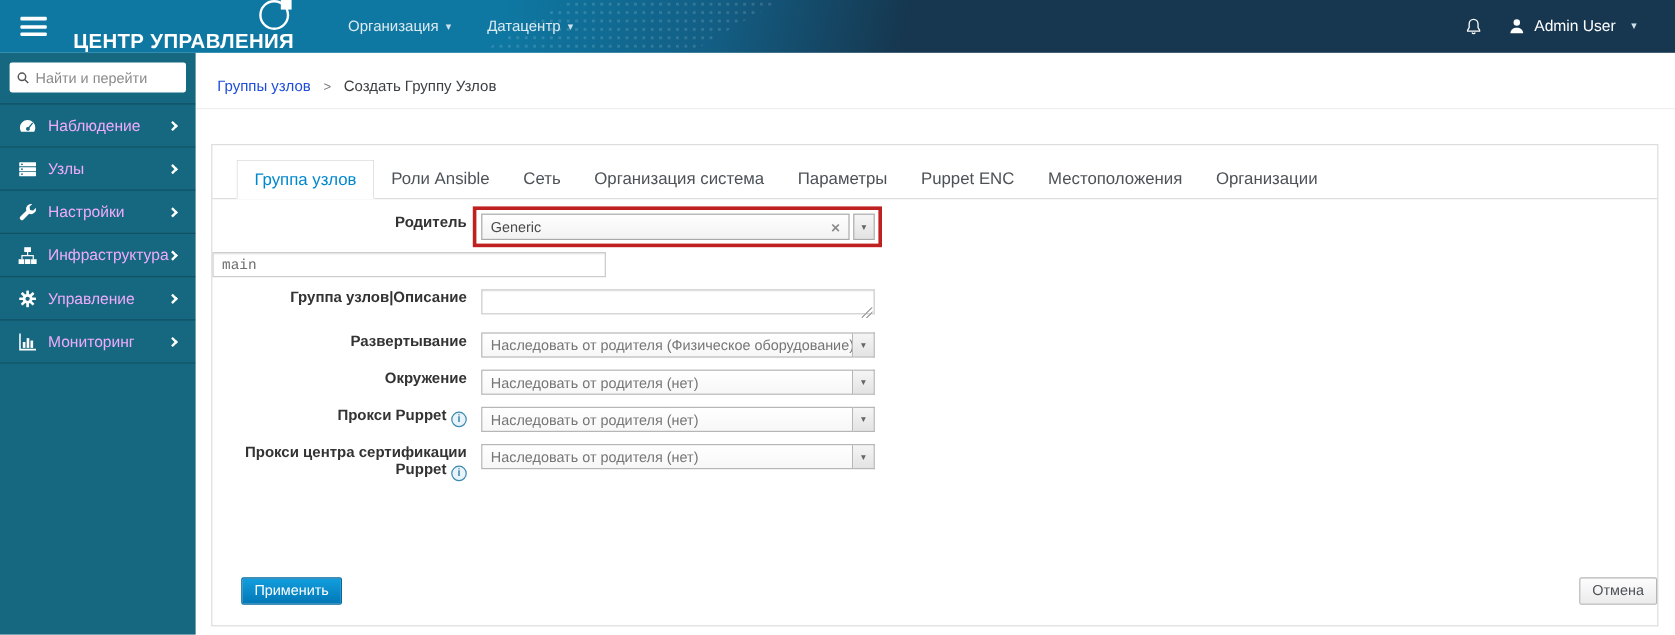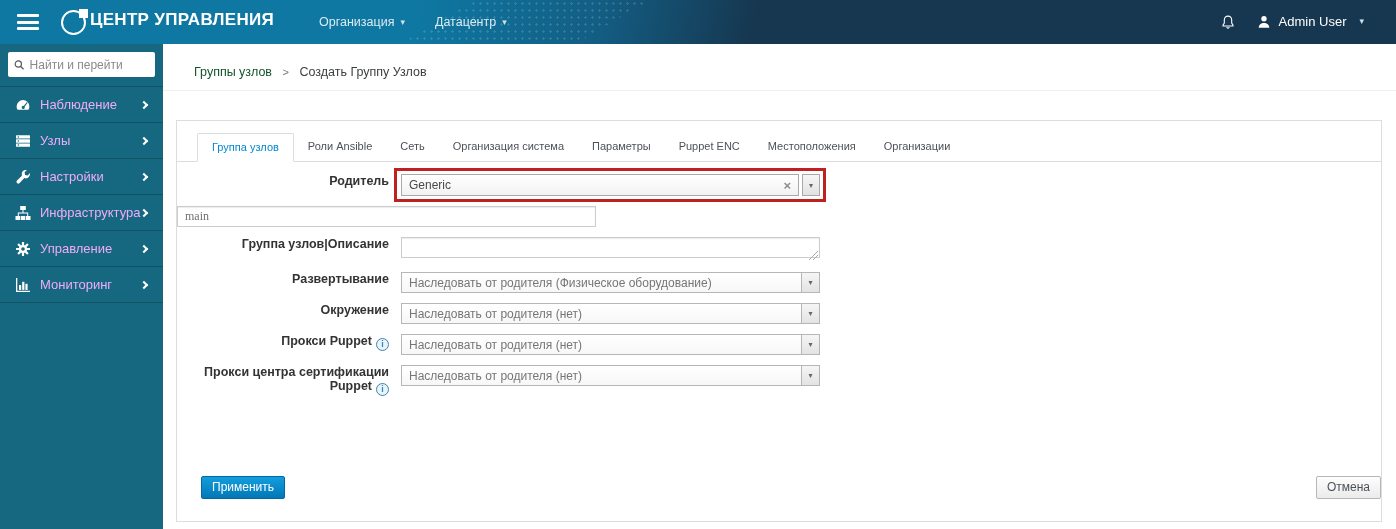--- a/index.html
+++ b/index.html
@@ -18,21 +18,21 @@
   }
   .topbar-pattern{
     position:absolute; left:400px; top:0; bottom:0; width:250px;
     background-image:radial-gradient(rgba(255,255,255,0.14) 1.2px, transparent 1.4px);
     background-size:7px 7px;
     clip-path:polygon(30% 0, 100% 0, 70% 100%, 0% 100%);
     pointer-events:none;
   }
   .hamburger{ width:22px; height:16px; margin:0 0 0 17px; display:flex; flex-direction:column; justify-content:space-between; cursor:pointer;}
   .hamburger span{ display:block; height:3px; background:#fff; border-radius:1px;}
-  .brand{ display:flex; align-items:flex-start; margin-left:22px; cursor:pointer;}
+  .brand{ display:flex; align-items:flex-end; margin-left:22px; cursor:pointer;flex-direction:column;}
   .logo-circle{ width:25px; height:25px; border:2px solid #fff; border-radius:50%; position:relative; margin-right:4px;}
   .logo-circle::after{ content:""; position:absolute; top:-3px; right:-4px; width:9px; height:9px; background:#fff;}
   .brand-text{ font-size:17px; font-weight:bold; letter-spacing:0.3px; white-space:nowrap;}
   .top-nav{ display:flex; margin-left:30px; }
   .top-nav-item{ display:flex; align-items:center; padding:0 15px; font-size:12.5px; color:#dceaf2; cursor:pointer; height:44px;}
   .caret{ font-size:9px; margin-left:6px; color:#cfe0ea; line-height:1;}
   .top-right{ margin-left:auto; display:flex; align-items:flex-start; padding-right:32px; gap:20px;}
   .bell{ cursor:pointer; display:flex; }
   .user-menu{ display:flex; align-items:center; gap:7px; cursor:pointer; font-size:13px; color:#fff;}
 
@@ -44,37 +44,37 @@
   .side-search-box input::placeholder{ color:#8a8a8a; }
   .side-menu{ list-style:none; border-top:1px solid rgba(0,0,0,0.22);}
   .side-item{ display:flex; align-items:center; height:36px; padding-left:14px; border-bottom:1px solid rgba(0,0,0,0.22); cursor:pointer; color:#f0abfc;}
   .side-icon{ width:17px; height:16px; margin-right:9px; display:flex; align-items:center; justify-content:center;}
   .side-label{ font-size:13px; }
   .chev{ width:6px; height:6px; border-top:2px solid #fff; border-right:2px solid #fff; transform:rotate(45deg); margin-left:auto; margin-right:16px;}
 
   
   .main{ position:absolute; top:44px; left:163px; right:0; bottom:0; background:#fff;}
   .breadcrumb{ padding:21px 0 11px 18px; font-size:12.5px; border-bottom:1px solid #efefef;}
-  .breadcrumb a{ color:#14532d; text-decoration:none; cursor:pointer;margin-left:13px;}
+  .breadcrumb a{ color:#1d4ed8; text-decoration:none; cursor:pointer;}
   .crumb-sep{ color:#777; margin:0 7px; font-size:11px;}
   .crumb-current{ color:#3c3f42; }
 
   .card{ position:absolute; left:13px; right:14px; top:76px; height:402px; border:1px solid #ddd; background:#fff;}
 
   .tabs{ display:flex; padding:12px 20px 0 20px; border-bottom:1px solid #ddd;}
-  .tab{ padding:7px 14px 8px 14px; font-size:11px; color:#4d5258; cursor:pointer; margin-bottom:-1px; white-space:nowrap;}
+  .tab{ padding:7px 14px 8px 14px; font-size:14px; color:#4d5258; cursor:pointer; margin-bottom:-1px; white-space:nowrap;}
   .tab.active{ color:#0088ce; background:#fff; border:1px solid #ddd; border-bottom:1px solid #fff; border-radius:2px 2px 0 0;}
 
   .form{ padding-top:12px; }
   .frow{ display:flex; align-items:flex-start; margin-bottom:10px; }
   .flabel{ width:224px; text-align:right; padding-right:12px; font-size:12.5px; font-weight:bold; color:#333; flex-shrink:0;}
-  .ctl{ position:relative; width:419px; }
+  .ctl{ position:relative; width:328px; }
   .info{ display:inline-block; width:13px; height:13px; border-radius:50%; background:#e8f4fa; border:1px solid #3a87ad; color:#3a87ad; font-size:9px; font-weight:bold; line-height:11px; text-align:center; margin-left:4px; vertical-align:-2px; cursor:pointer;}
 
-  .text-input{ width:100%; height:21px; border:1px solid #ccc; box-shadow:inset 0 1px 1px rgba(0,0,0,0.08); font-size:12px; color:#6f6f6f; padding:0 7px; font-family:Liberation Serif, serif; outline:none;}
+  .text-input{ width:100%; height:21px; border:1px solid #ccc; box-shadow:inset 0 1px 1px rgba(0,0,0,0.08); font-size:12px; color:#6f6f6f; padding:0 7px; font-family:Liberation Mono, monospace; outline:none;}
   .textarea{ height:21px; resize:none; line-height:19px; }
   .resize-corner{ position:absolute; right:2px; bottom:2px; width:9px; height:9px; pointer-events:none;
     background:linear-gradient(135deg,transparent 0 45%,#aaa 45% 53%,transparent 53% 67%,#aaa 67% 75%,transparent 75%);}
 
   .sel-wrap{ display:flex; }
   .sel-body{ flex:1; height:21px; border:1px solid #b6b6b6; background:linear-gradient(#fff,#f7f7f7); display:flex; align-items:center; padding:0 7px; font-size:12px; color:#767676; cursor:pointer; overflow:hidden; white-space:nowrap;}
   .sel-btn{ width:18px; height:21px; border:1px solid #b6b6b6; border-left:none; background:linear-gradient(#f5f5f5,#e3e3e3); display:flex; align-items:center; justify-content:center; color:#666; font-size:8px; cursor:pointer; flex-shrink:0;}
 
   .s2-wrap{ display:flex; }
   .s2-body{ flex:1; height:22px; border:1px solid #a9a9a9; background:linear-gradient(#fff,#f2f2f2); display:flex; align-items:center; padding:0 7px; font-size:12px; color:#4a4a4a; cursor:pointer;}

